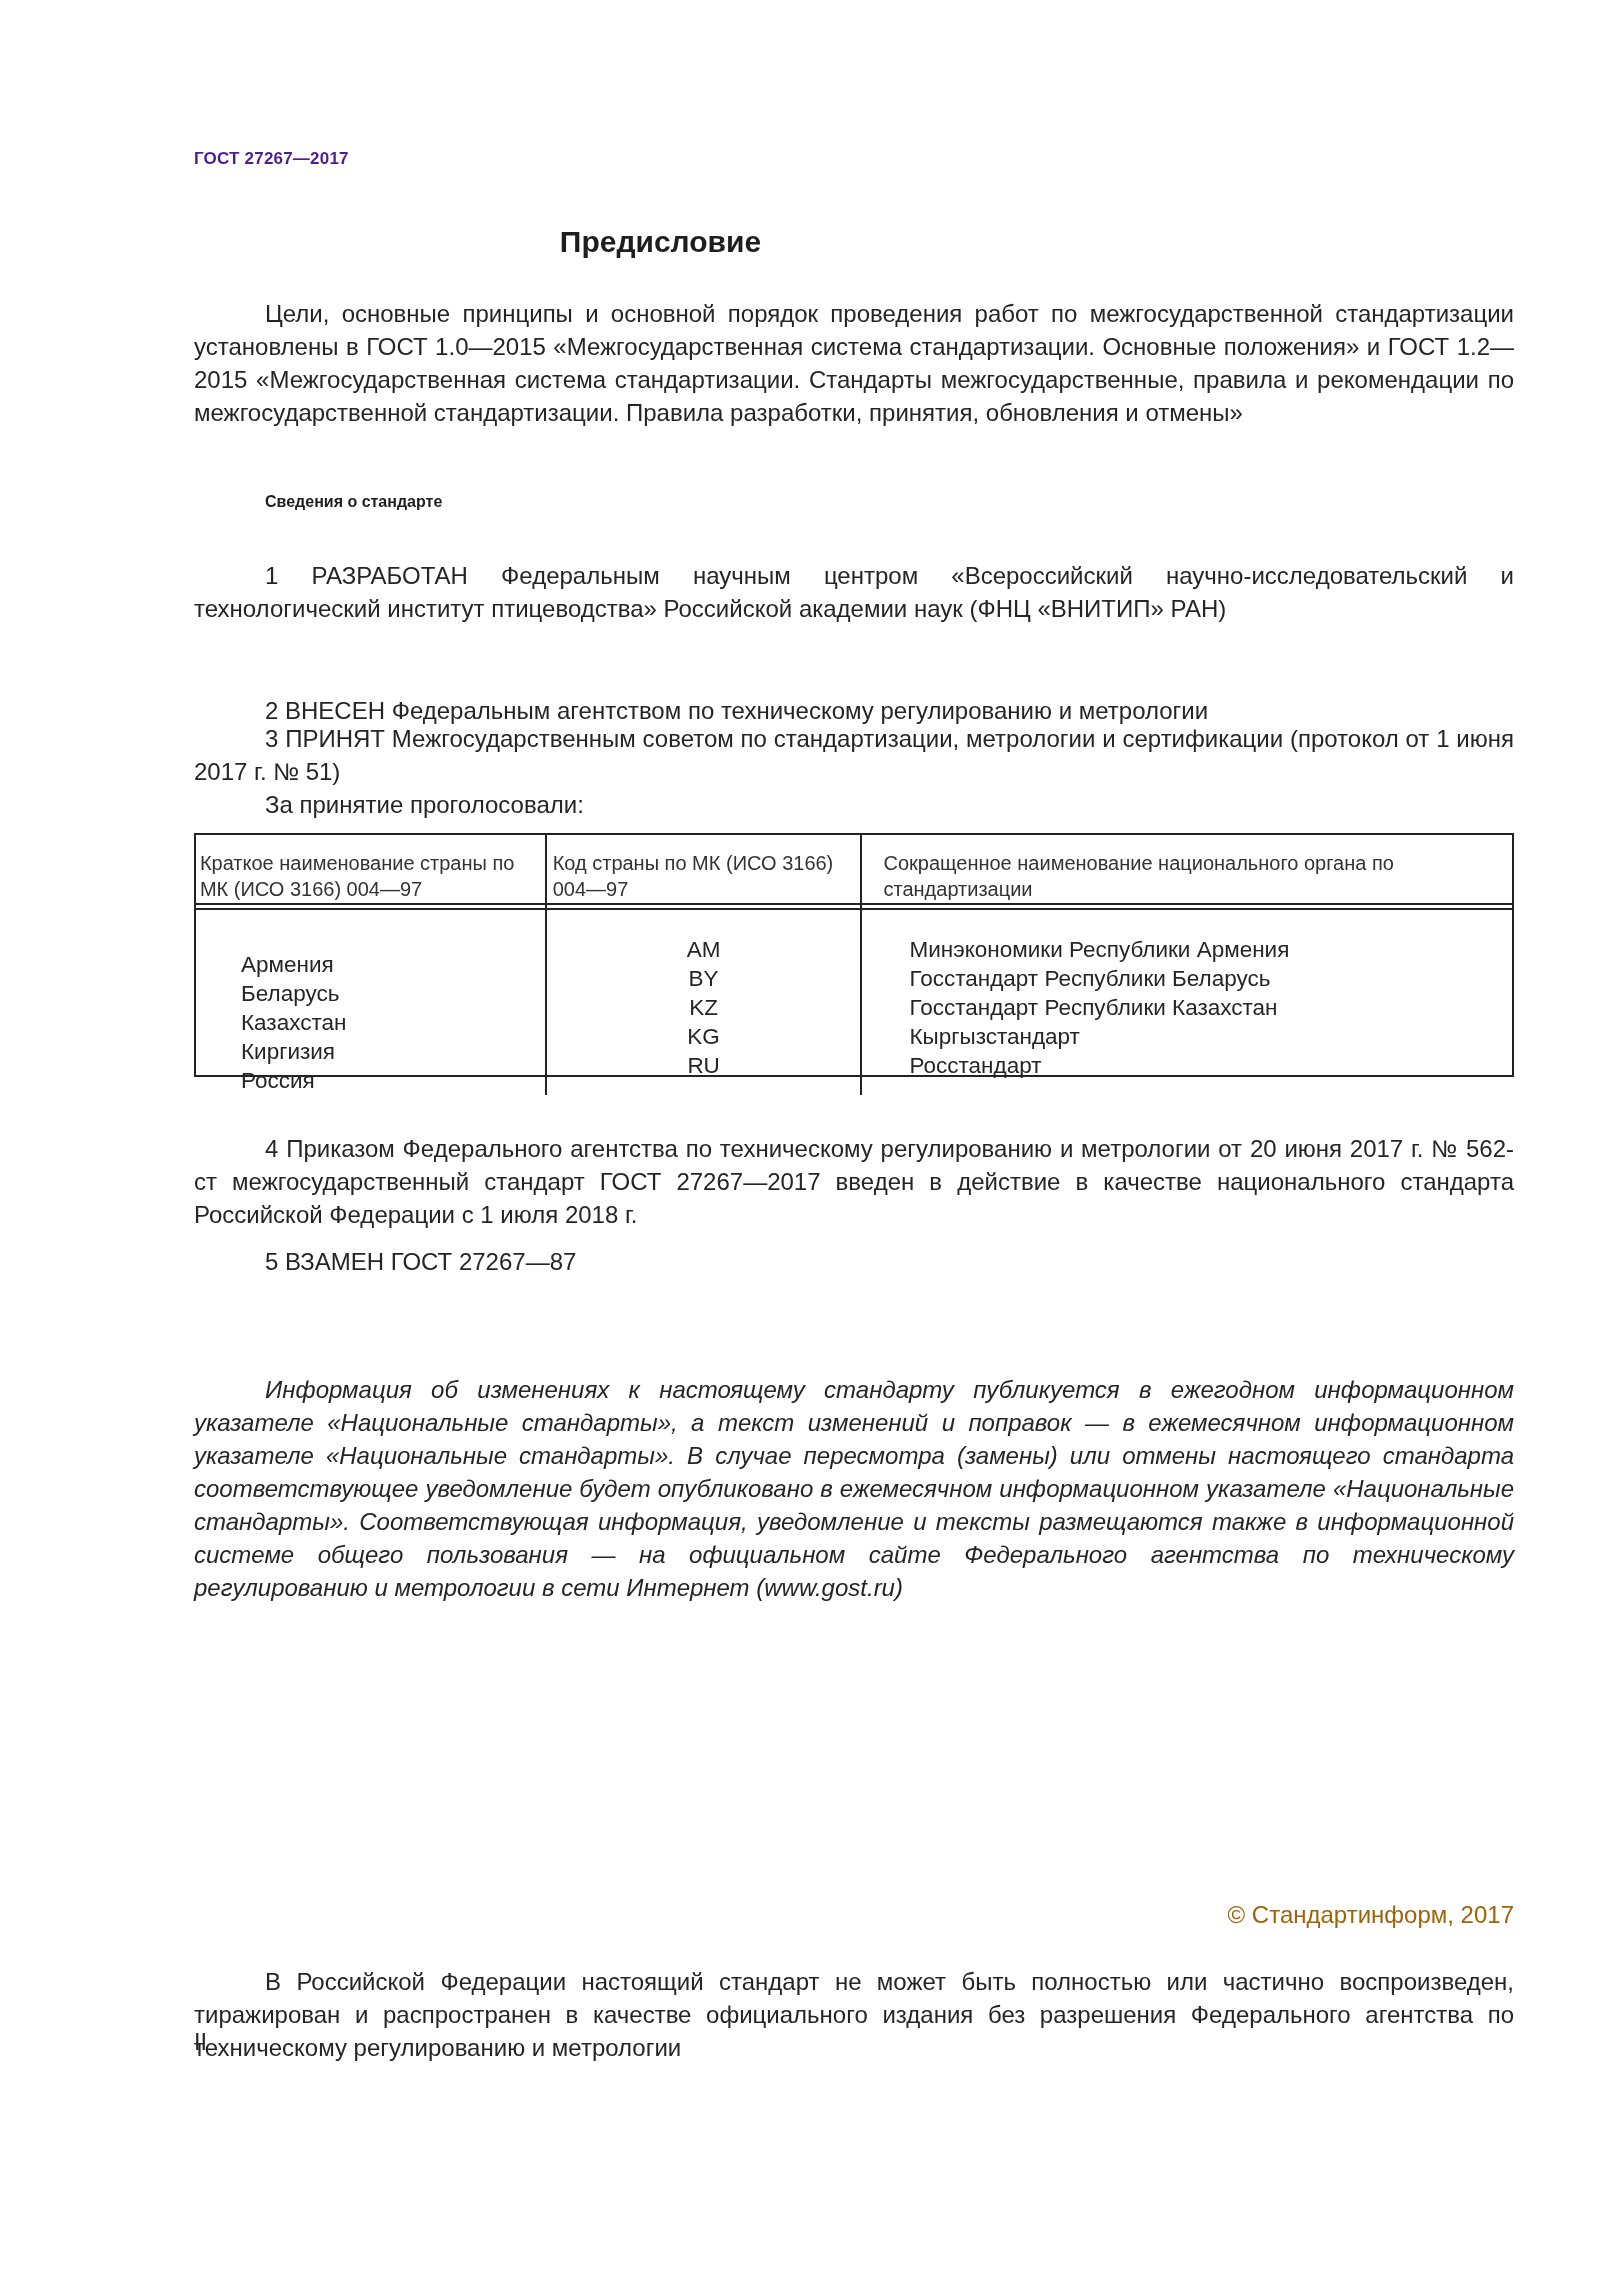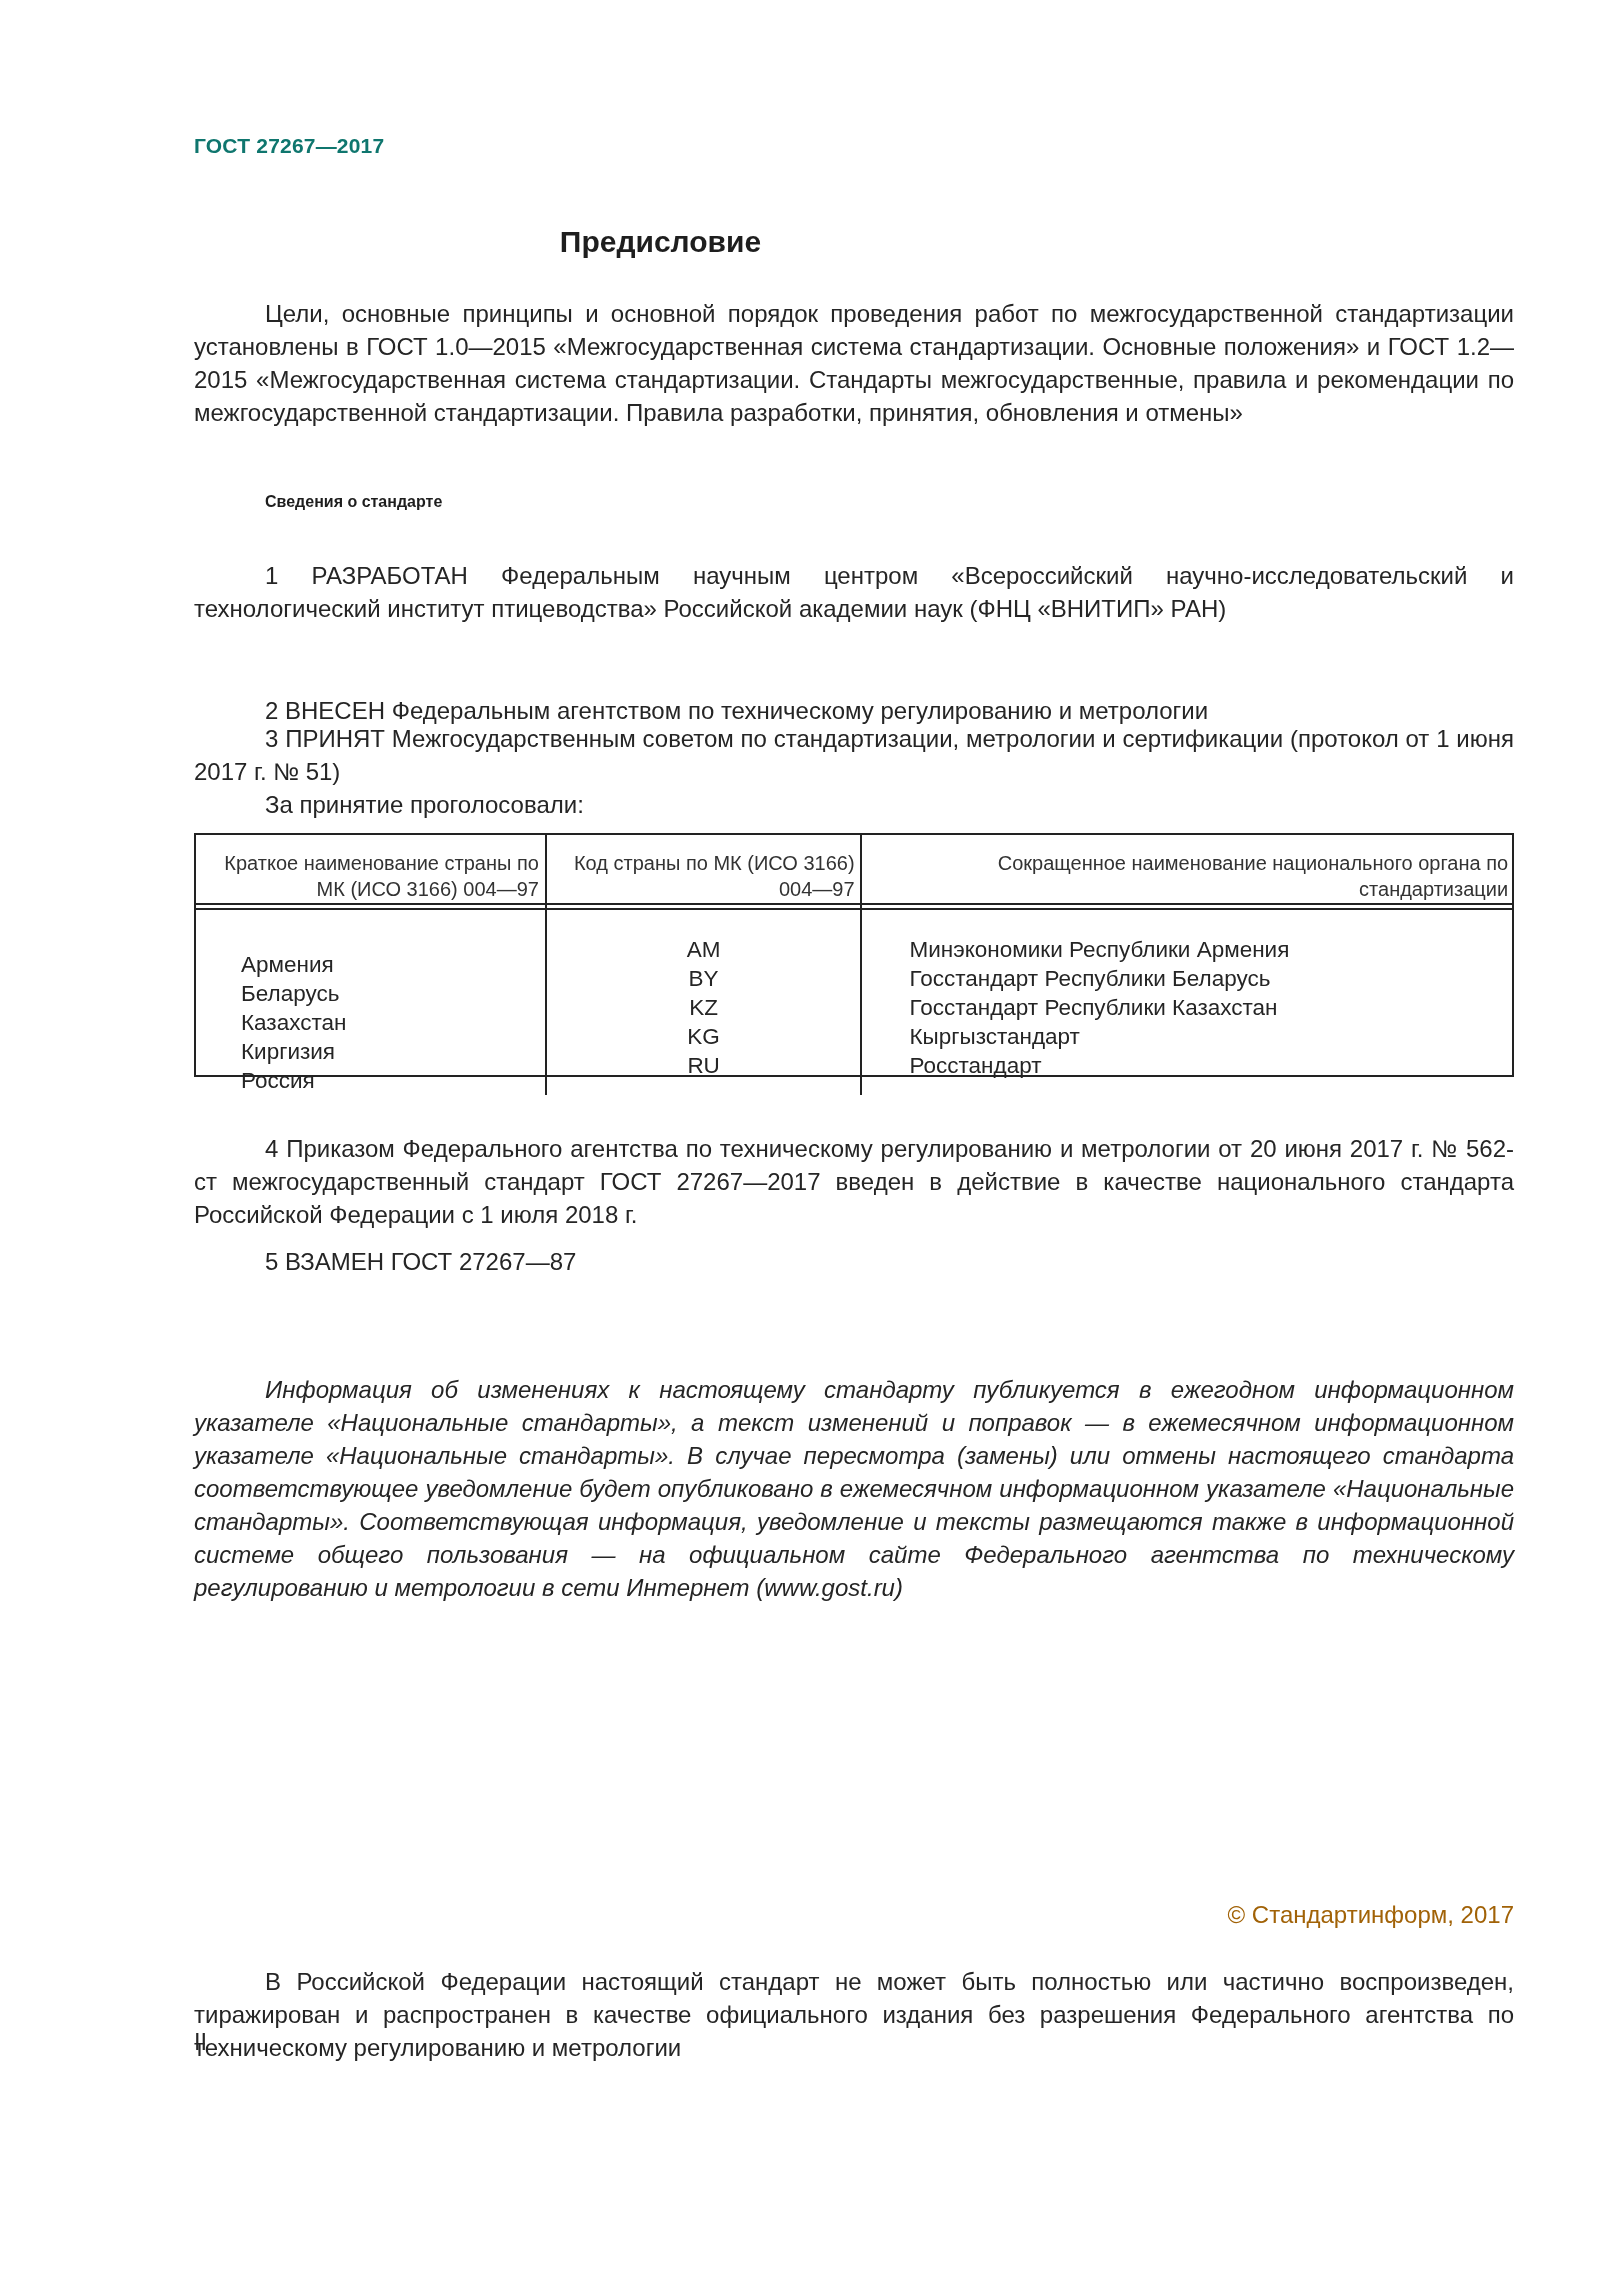--- a/index.html
+++ b/index.html
@@ -1,27 +1,27 @@
 <!DOCTYPE html>
 <html><head>
 <meta charset="utf-8">
 <style>
   html, body { margin: 0; padding: 0; background: #ffffff; }
   body { width: 1621px; height: 2293px; position: relative; overflow: hidden;
          font-family: "Liberation Sans", "DejaVu Sans", sans-serif; color: #222222; }
   .abs { position: absolute; }
-  .page-code { left: 194px; top: 134px; font-size: 21px; font-weight: bold; color: #0f766e; letter-spacing: 0.2px; }
+  .page-code { left: 194px; top: 149px; font-size: 17px; font-weight: bold; color: #4c1d95; letter-spacing: 0.2px; }
   .title { left: 0; width: 1321px; top: 225px; text-align: center; font-size: 30px; font-weight: bold; color: #1e1e1e; }
   .para { left: 194px; width: 1320px; font-size: 24px; line-height: 33px; text-align: justify; text-align-last: left; color: #252525; }
   .para .ind { display: inline-block; width: 71px; }
   .sub { left: 265px; font-size: 16px; font-weight: bold; color: #1e1e1e; }
   .italic { font-style: italic; }
   table.votes { position: absolute; left: 194px; top: 833px; width: 1320px; border-collapse: collapse;
                 font-size: 21.6px; color: #252525; }
-  table.votes th { font-weight: normal; font-size: 20px; line-height: 26.5px; text-align: right; vertical-align: middle;
+  table.votes th { font-weight: normal; font-size: 20px; line-height: 26.5px; text-align: left; vertical-align: middle;
                    height: 86px; border-right: 2px solid #222; padding: 0 5.9px; color: #333; }
   table.votes th:last-child, table.votes td:last-child { border-right: none; padding-left: 21px; }
   table.votes td { border-right: 2px solid #222; vertical-align: top; padding: 0; }
   .tbl-frame { position: absolute; left: 194px; top: 833px; width: 1316px; height: 240px;
                border: 2px solid #222; border-top-width: 2.9px; border-bottom-width: 2.9px; pointer-events: none; }
   .tbl-sep { position: absolute; left: 194px; width: 1320px; height: 2px; background: #222; }
   .cell-lines div { font-size: 22.5px; line-height: 29px; }
   .col1 { padding-left: 47px !important; }
   .col2 { text-align: center; }
   .col3 { padding-left: 47px !important; }

